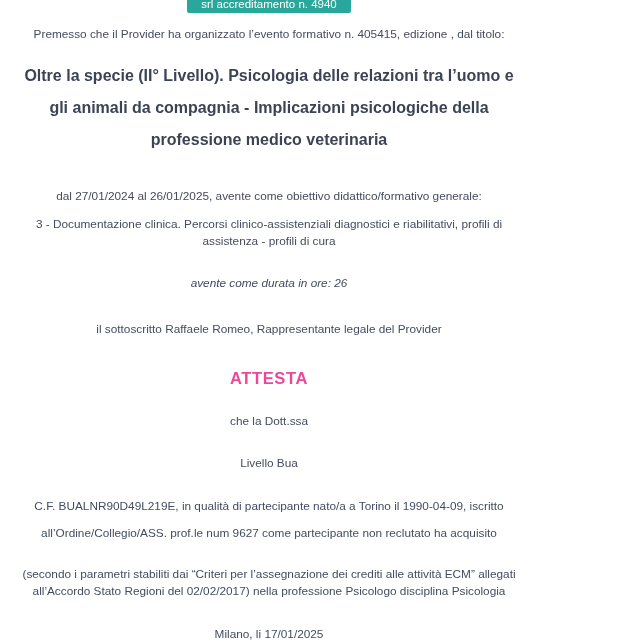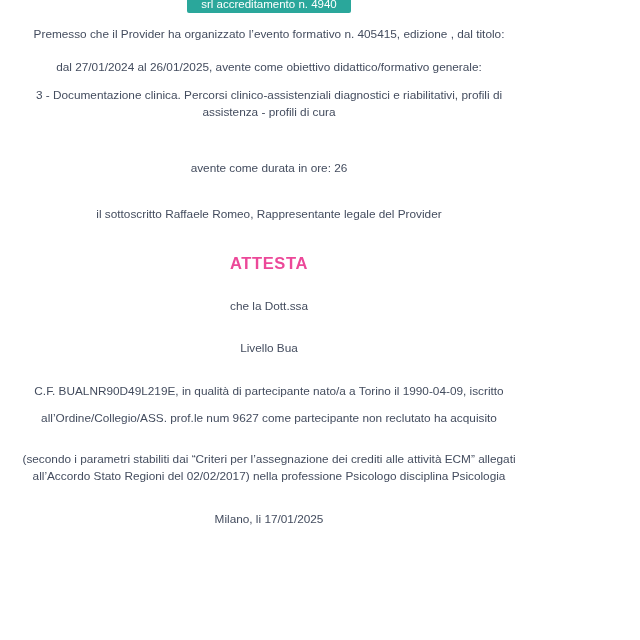--- a/index.html
+++ b/index.html
@@ -36,23 +36,23 @@
   }
   .premise { margin-top: 13px; }
   .course-title {
     margin-top: 17px;
     font-size: 16px;
     font-weight: bold;
     line-height: 32px;
     color: #3b4355;
     max-width: 600px;
   }
-  .dates-line { margin-top: 16px; }
+  .dates-line { margin-top: 32px; }
   .objective-line { margin-top: 11px; max-width: 604px; }
-  .duration-line { margin-top: 39px; }
+  .duration-line { margin-top: 25px; font-style: italic; }
   .undersigned-line { margin-top: 29px; }
   .attesta {
     margin-top: 30px;
     font-size: 16.5px;
     font-weight: bold;
     letter-spacing: 0.6px;
     color: #ec4899;
   }
   .che-la { margin-top: 25px; }
   .participant-name { margin-top: 25px; }
@@ -77,20 +77,21 @@
 </style>
 </head>
 <body>
 
 <div class="page">
 
   <div class="highlight-chip">srl accreditamento n. 4940</div>
 
   <p class="body-text premise">Premesso che il Provider ha organizzato l’evento formativo n. 405415, edizione , dal titolo:</p>
 
+  <p class="course-title">Oltre la specie (II° Livello). Psicologia delle relazioni tra l’uomo e gli animali da compagnia - Implicazioni psicologiche della professione medico veterinaria</p>
 
   <p class="body-text dates-line">dal 27/01/2024 al 26/01/2025, avente come obiettivo didattico/formativo generale:</p>
 
   <p class="body-text objective-line">3 - Documentazione clinica. Percorsi clinico-assistenziali diagnostici e riabilitativi, profili di assistenza - profili di cura</p>
 
   <p class="body-text duration-line">avente come durata in ore: 26</p>
 
   <p class="body-text undersigned-line">il sottoscritto Raffaele Romeo, Rappresentante legale del Provider</p>
 
   <p class="attesta">ATTESTA</p>

